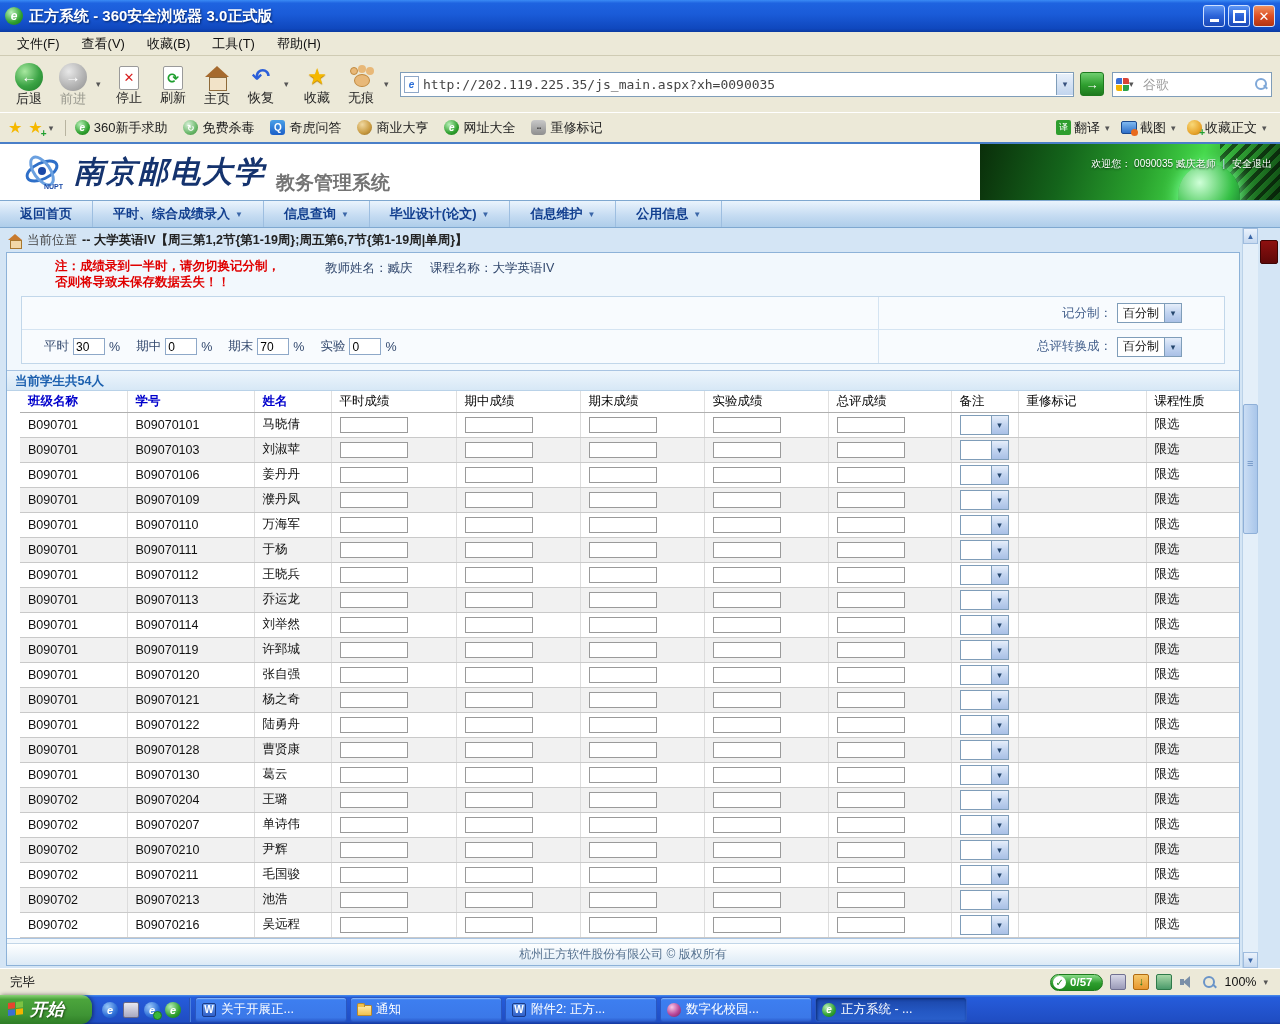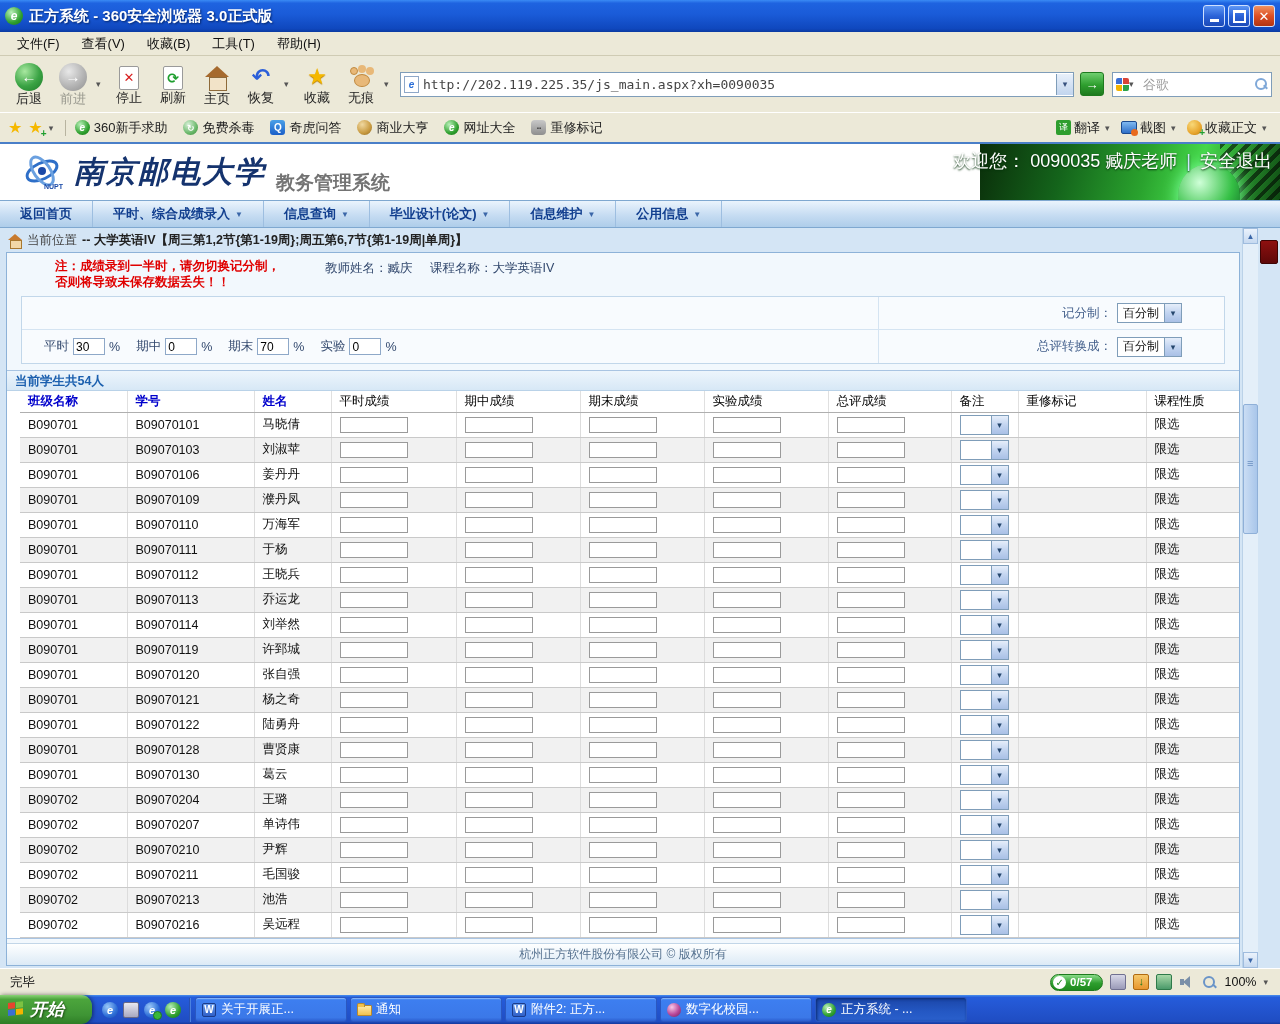--- a/index.html
+++ b/index.html
@@ -100,21 +100,21 @@
 
   
   .pgheader{height:58px;background:#fff;border-top:2px solid #4A7FC8;position:relative;display:flex;align-items:center;padding-left:20px;}
   .ulogo{width:46px;height:42px;position:relative;margin-right:8px;}
   .ulogo svg{display:block;}
   .uniname{font-family:"DejaVu Serif","Liberation Serif",serif;font-style:italic;font-weight:bold;font-size:30px;color:#15336E;letter-spacing:2px;line-height:1;}
   .sysname{font-size:19px;font-weight:bold;color:#737373;margin:22px 0 0 10px;}
   .hdr-banner{position:absolute;right:0;top:0;width:300px;height:100%;background:linear-gradient(105deg,#0A2E0A 0%,#14641B 28%,#2AA32E 55%,#45D84A 72%,#0E4A12 100%);overflow:hidden;}
   .hdr-banner::before{content:"";position:absolute;right:0;top:0;width:60px;height:100%;background:repeating-linear-gradient(135deg,rgba(0,0,0,.55) 0 4px,transparent 4px 9px);}
   .hdr-banner::after{content:"";position:absolute;right:40px;bottom:-26px;width:62px;height:62px;border-radius:50%;background:radial-gradient(circle at 35% 30%,#CFFFD8,#35C045 55%,#0C5C22);box-shadow:0 0 16px #7DFF9E;}
-  .welcome{position:absolute;right:8px;top:5px;color:#fff;font-size:18px;white-space:nowrap;z-index:2;text-shadow:0 1px 2px #04300A;}
+  .welcome{position:absolute;right:8px;top:13px;color:#fff;font-size:10px;white-space:nowrap;z-index:2;text-shadow:0 1px 2px #04300A;}
   .welcome .sep2{margin:0 4px;color:#CFE8FF;}
 
   
   .navbar{height:28px;background:linear-gradient(180deg,#EAF4FD 0%,#C6DCF2 55%,#AECDEA 100%);border-top:1px solid #7FA8D0;border-bottom:1px solid #7FA8D0;display:flex;}
   .nav-item{display:flex;align-items:center;gap:5px;padding:12px 20px;border-right:1px solid #9DBEE0;color:#123F8F;font-weight:bold;font-size:13px;}
   .nav-item .navarrow{font-size:8px;color:#3A66A8;}
   .nav-item .navarrow::before{content:"▼";}
 
   
   .content{height:740px;position:relative;background:#D4E5F5;}

